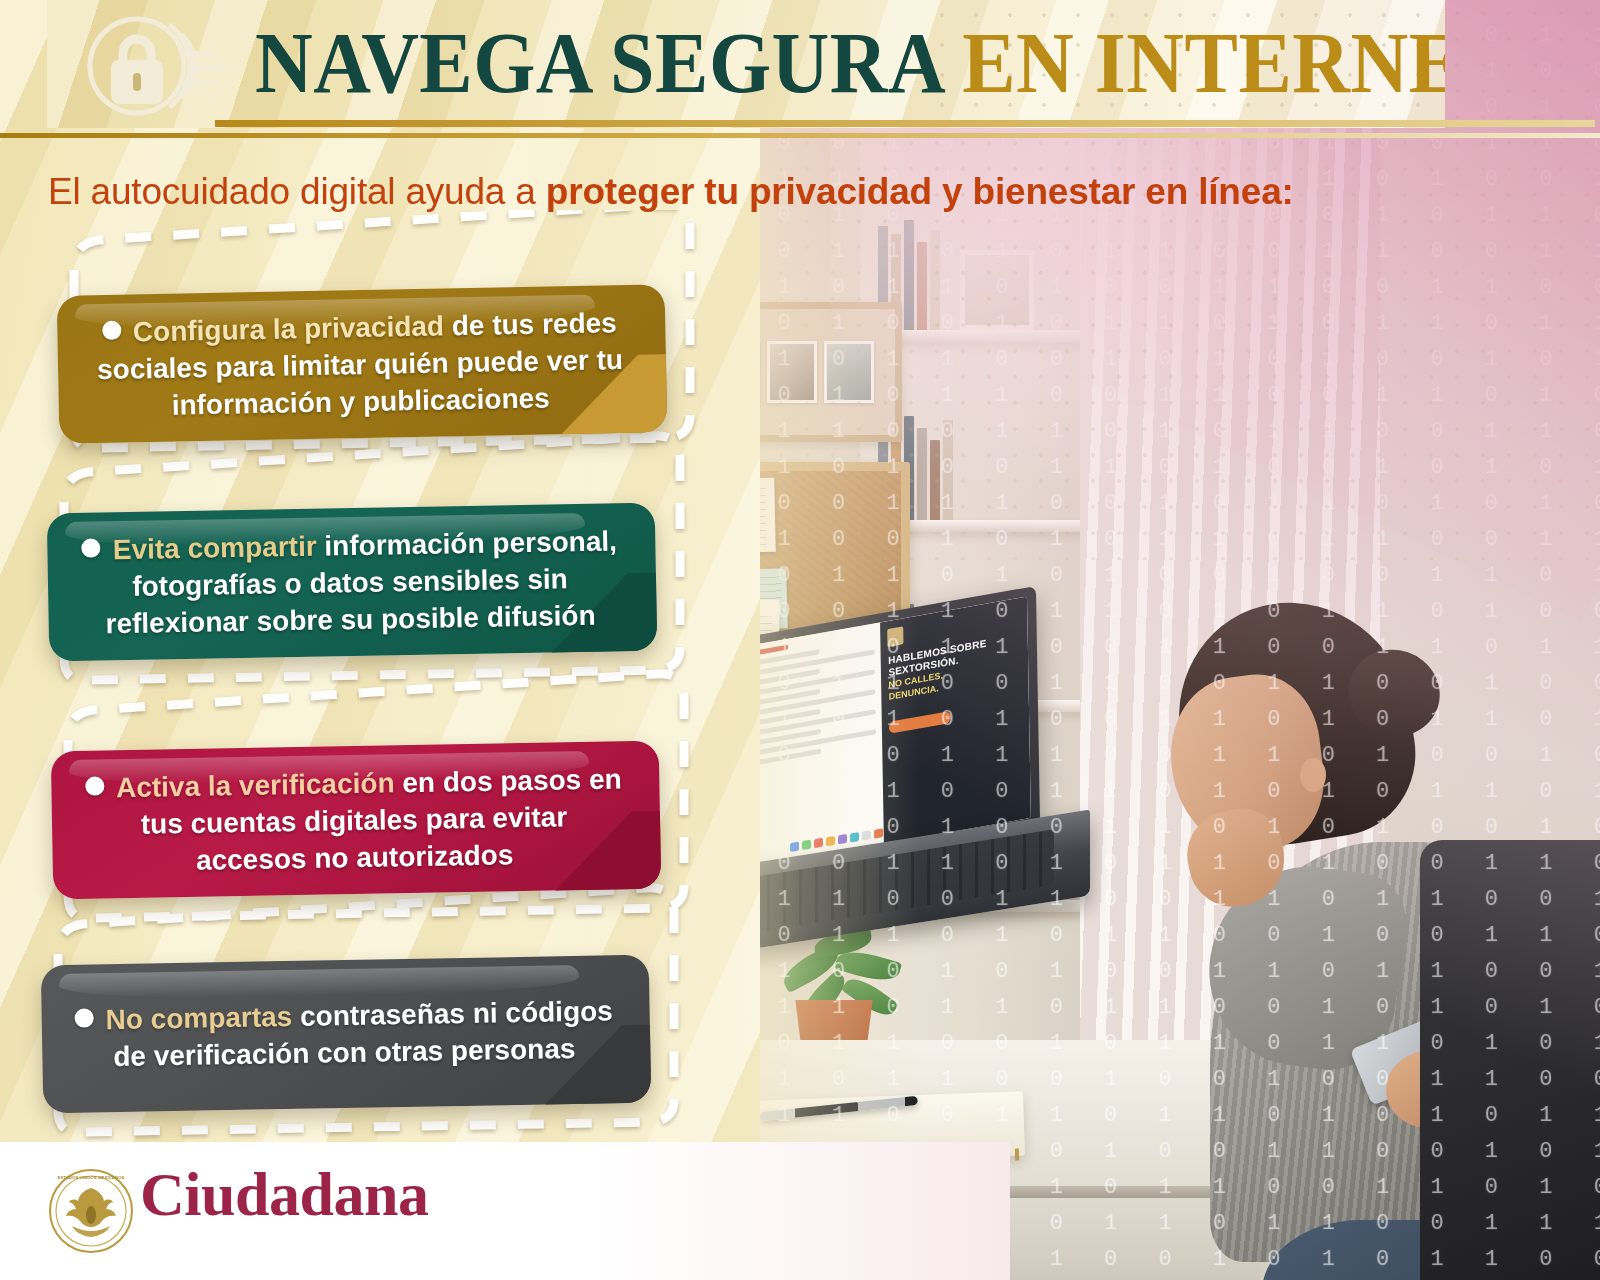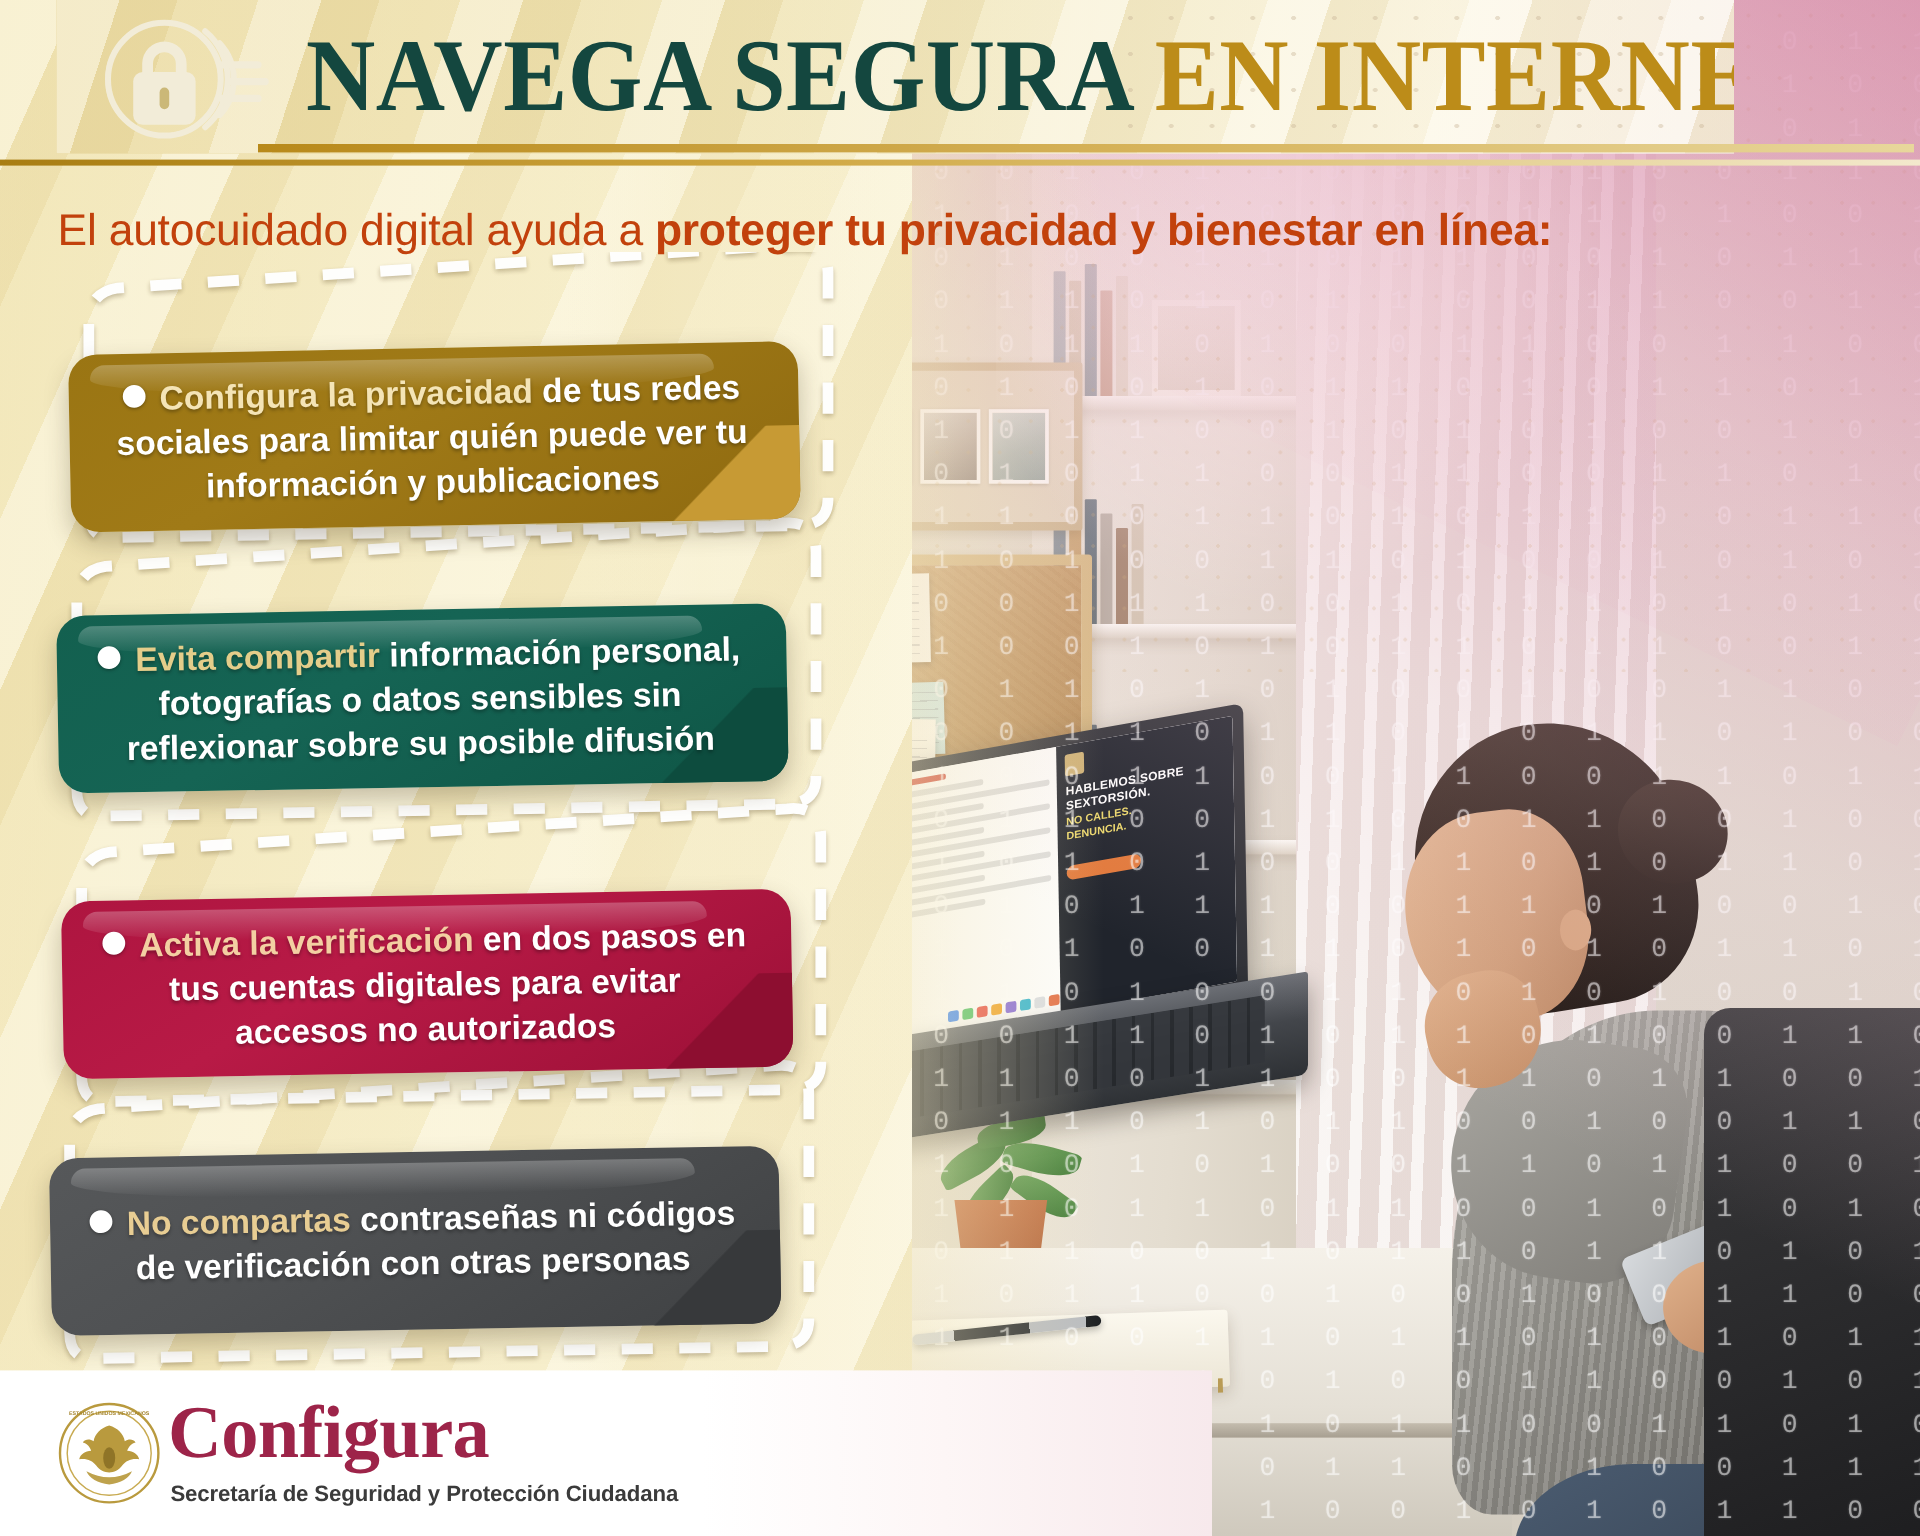--- a/index.html
+++ b/index.html
@@ -681,17 +681,16 @@
                    c-4 0 -8 -2 -11 -6 c-3 -4 -8 -6 -14 -5 c1 -4 5 -7 10 -7
                    c-1 -3 -3 -6 -7 -7 c2 -3 6 -3 9 -1 c1 -6 6 -11 13 -13 z"></path>
           <path d="M24 58 q19 10 38 0 q-4 9 -19 11 q-15 -2 -19 -11 z" opacity=".92"></path>
           <ellipse cx="43" cy="47" rx="5" ry="9" fill="#8f7427"></ellipse>
         </g>
         <g fill="#a5862f" font-family="Liberation Sans, sans-serif" font-size="4.4" font-weight="700">
           <text x="43" y="11" text-anchor="middle">ESTADOS UNIDOS MEXICANOS</text>
         </g>
       </svg>
     </div>
-    <div class="seg-name">Configura</div>
-    <div class="seg-sub">Secretaría de Seguridad y Protección Ciudadana</div>
+    <div class="seg-name">Ciudadana</div>
   </div>
 
 </div>
 
 </body></html>

